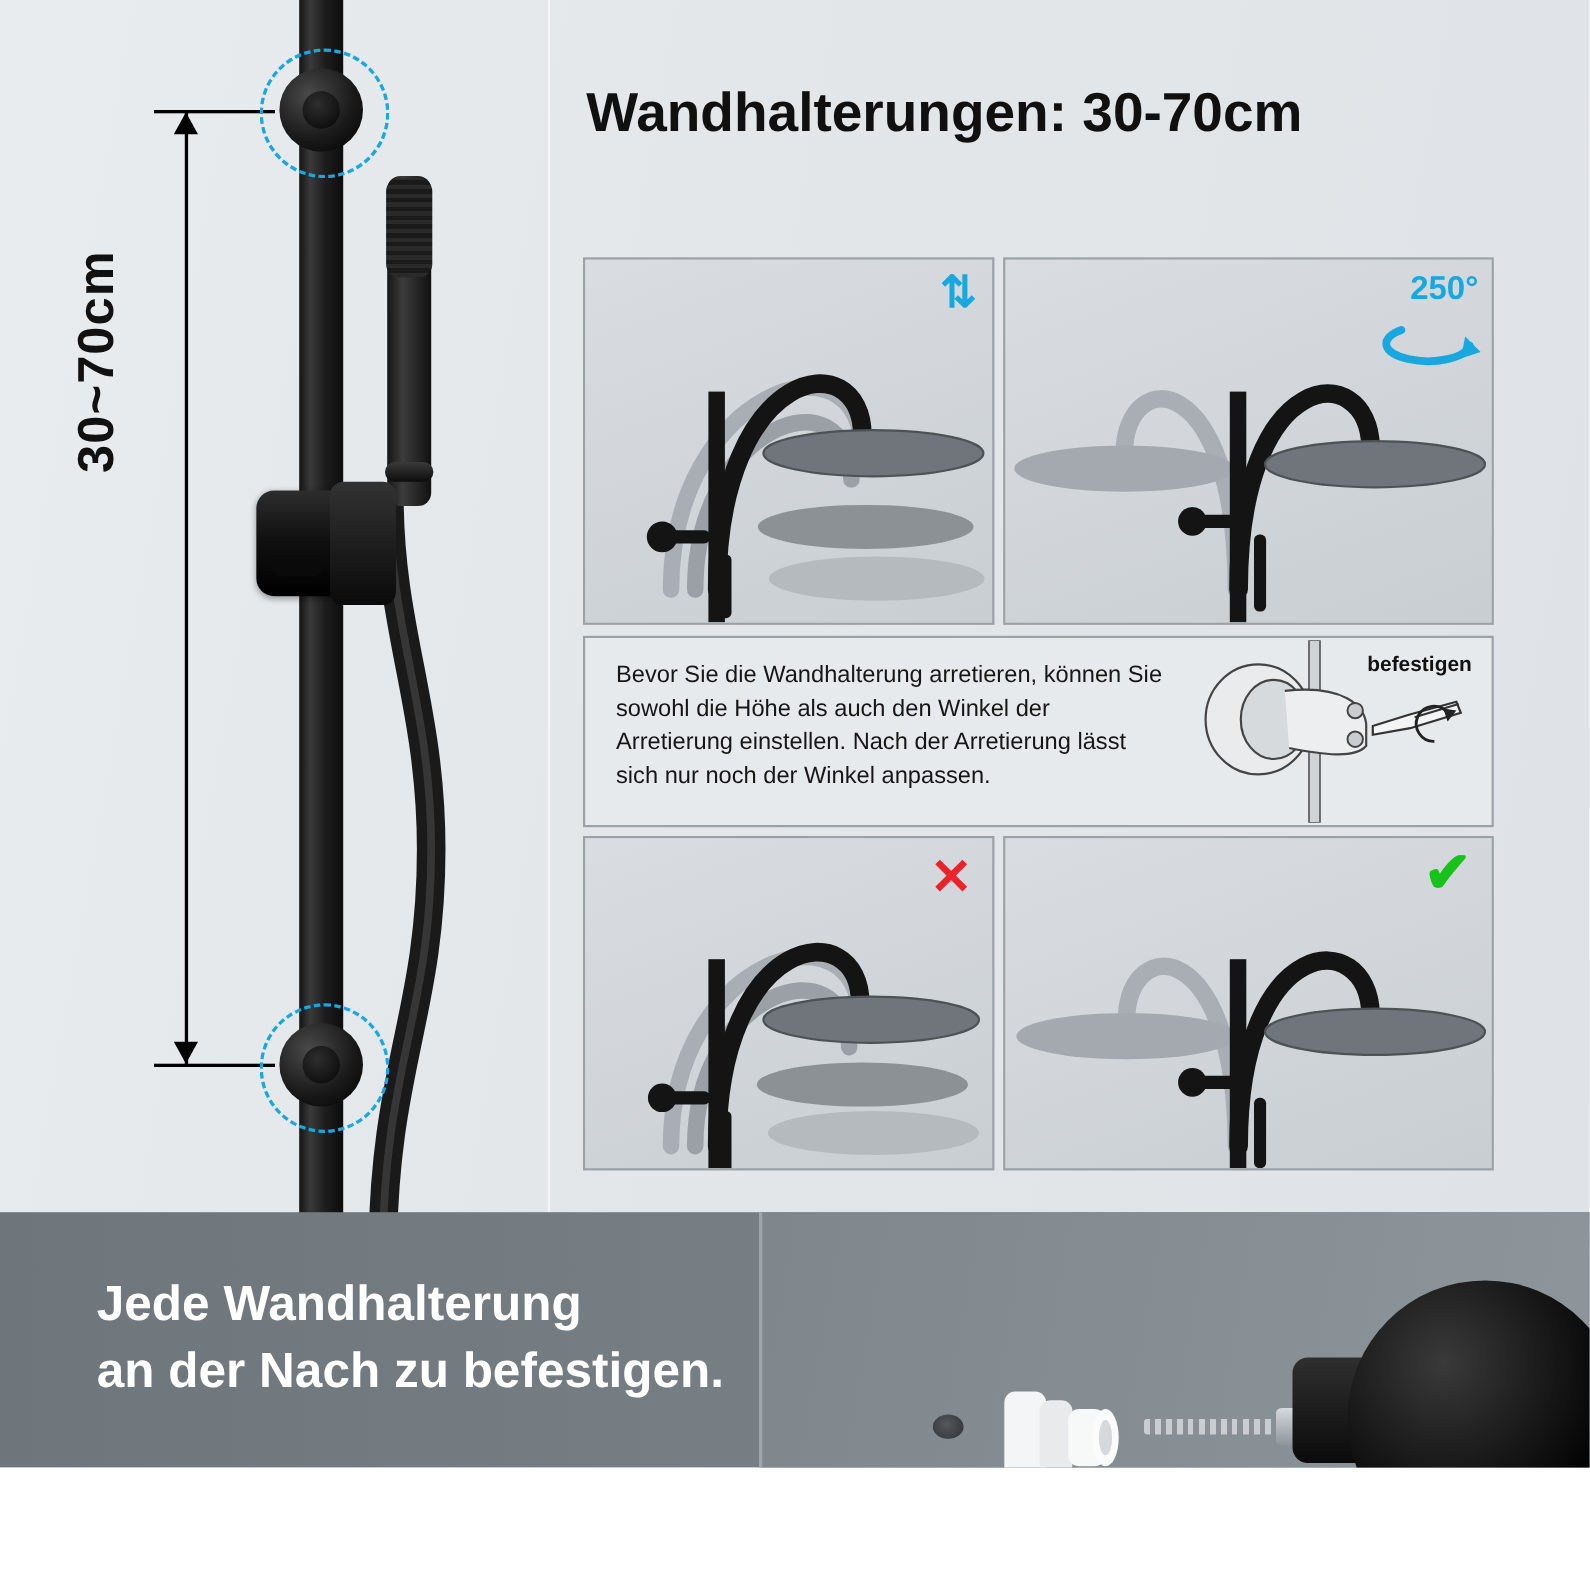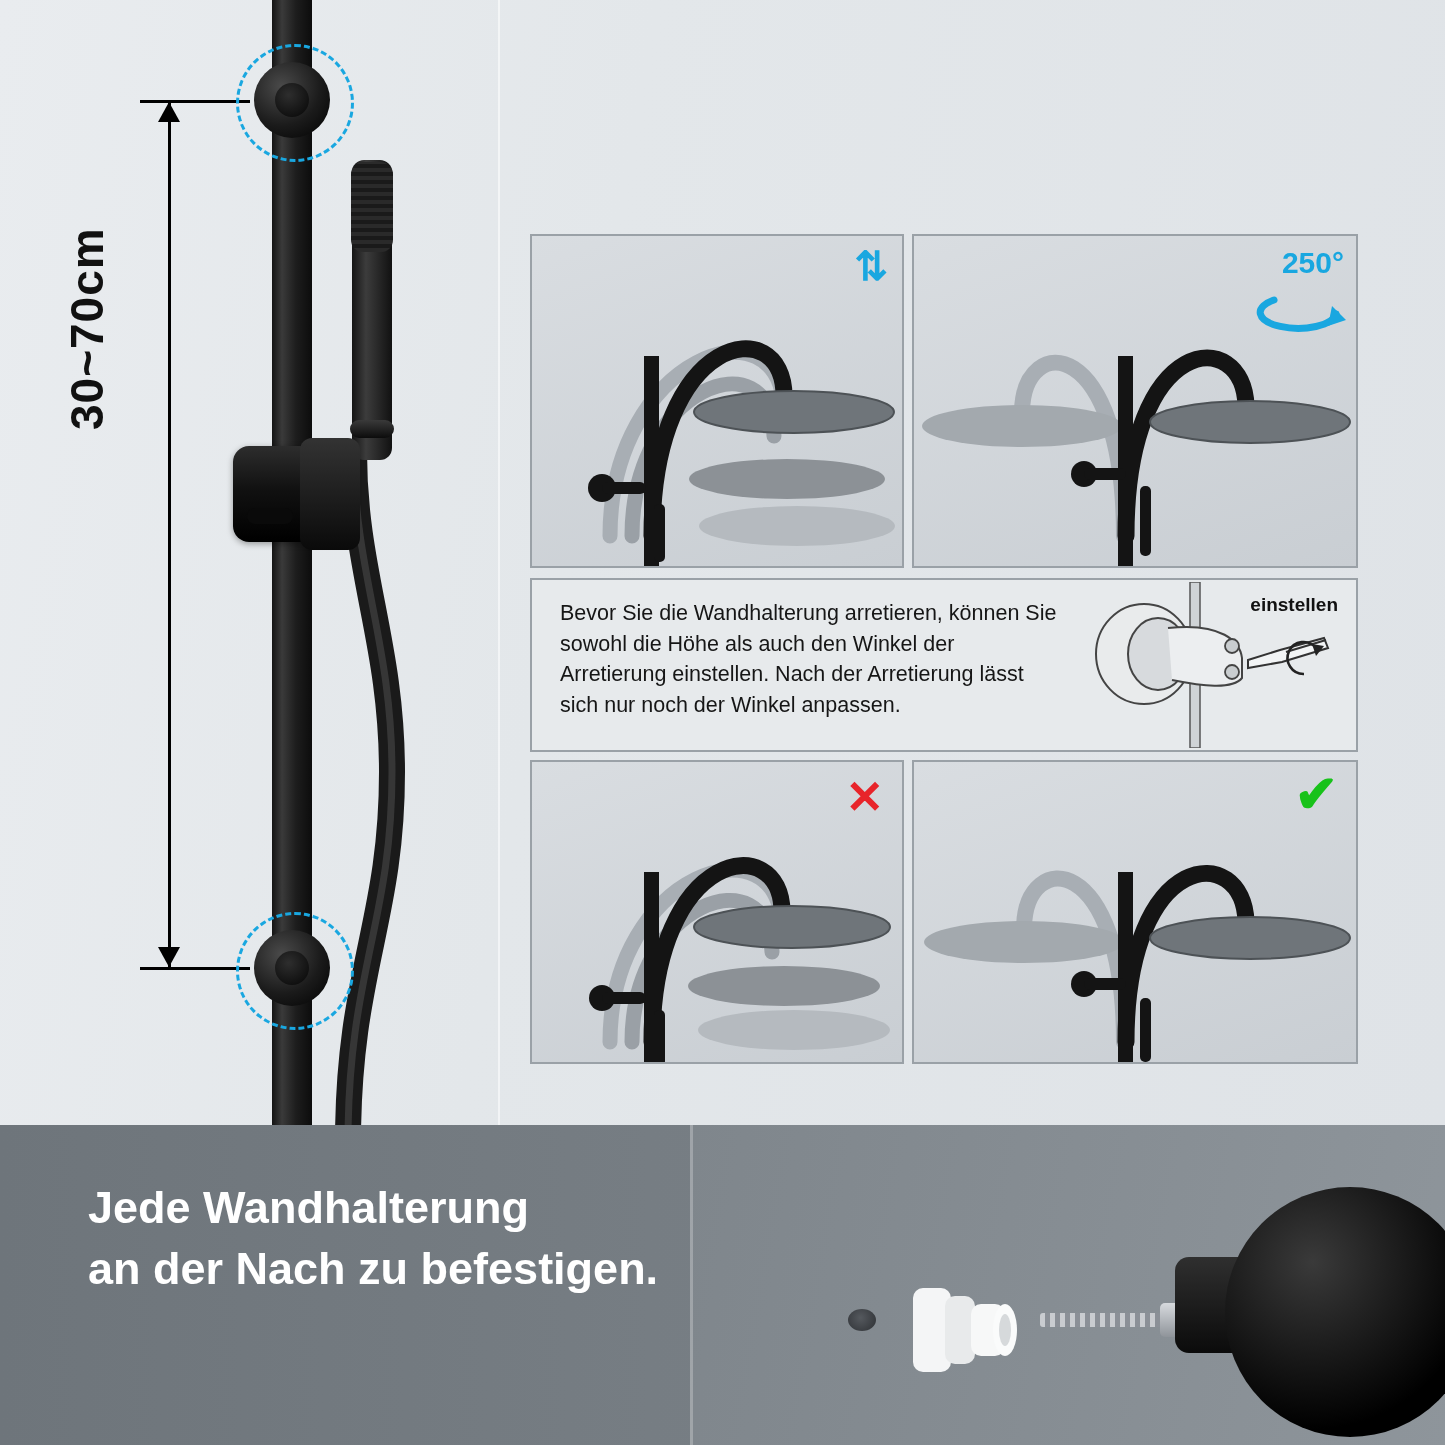--- a/index.html
+++ b/index.html
@@ -143,21 +143,21 @@
     position:absolute;right:12px;top:10px;font-size:30px;font-weight:bold;color:#19a7e0;
   }
   .badge-updown{
     position:absolute;right:14px;top:10px;color:#19a7e0;font-size:40px;font-weight:bold;line-height:1;
   }
   .mark-x{position:absolute;right:18px;top:12px;color:#e8242a;font-size:46px;font-weight:bold;line-height:1;}
   .mark-v{position:absolute;right:18px;top:6px;color:#18c21a;font-size:52px;font-weight:bold;line-height:1;}
 
   
   #bottom{
-    position:absolute;left:0;top:1125px;width:1445px;height:320px;
+    position:absolute;left:0;top:1102px;width:1445px;height:232px;
     background:linear-gradient(90deg,#6e757b 0%,#767d83 45%,#7d848a 100%);
     overflow:hidden;
   }
   #bottom-door{
     position:absolute;left:690px;top:0;width:755px;height:320px;
     background:linear-gradient(100deg,#7f868c 0%,#878e94 55%,#8e959b 100%);
   }
   #bottom-text{
     position:absolute;left:88px;top:52px;width:820px;
     color:#ffffff;font-size:45px;line-height:1.36;font-weight:bold;
@@ -233,20 +233,21 @@
     </div>
     <div class="dashed-ring top"></div>
 
     <div class="bracket bottom">
       <div class="bracket-inner"></div>
     </div>
     <div class="dashed-ring bottom"></div>
   </div>
 
   <div id="headline">
+    <div>Wandhalterungen: 30-70cm</div>
   </div>
 
   <div class="panel" id="p1">
     <div class="panel-inner-bg"></div>
     <svg width="370" height="330" viewBox="0 0 370 330" style="position:absolute;left:0;top:0;">
 
       <path d="M78 300 C 78 120, 250 60, 252 175" stroke="#a8aeb4" stroke-width="15" fill="none" stroke-linecap="round"></path>
       <ellipse cx="265" cy="290" rx="98" ry="20" fill="#b5babf"></ellipse>
       <path d="M100 300 C 100 150, 240 100, 242 200" stroke="#9aa0a6" stroke-width="15" fill="none" stroke-linecap="round"></path>
       <ellipse cx="255" cy="243" rx="98" ry="20" fill="#8c9196"></ellipse>
@@ -297,21 +298,21 @@
       <path d="M96 46 C 150 40, 168 60, 170 76 L 170 96 C 160 108, 130 104, 100 98" fill="#eceef0" stroke="#444" stroke-width="2"></path>
       <circle cx="160" cy="64" r="7" fill="#c9cdd0" stroke="#444" stroke-width="1.8"></circle>
       <circle cx="160" cy="90" r="7" fill="#c9cdd0" stroke="#444" stroke-width="1.8"></circle>
 
       <path d="M176 78 L 208 68 L 252 56 L 256 66 L 210 80 L 176 86 Z" fill="#f2f4f5" stroke="#333" stroke-width="2"></path>
       <line x1="214" y1="70" x2="254" y2="58" stroke="#333" stroke-width="2"></line>
 
       <path d="M232 92 a 16 16 0 1 1 12 -26" stroke="#222" stroke-width="2.6" fill="none"></path>
       <polygon points="240,62 252,64 244,74" fill="#222"></polygon>
     </svg>
-    <div id="arretieren-label">einstellen</div>
+    <div id="arretieren-label">befestigen</div>
   </div>
 
   <div class="panel" id="p3">
     <div class="panel-inner-bg"></div>
     <svg width="370" height="300" viewBox="0 0 370 300" style="position:absolute;left:0;top:0;">
       <path d="M78 280 C 78 110, 248 55, 250 165" stroke="#a8aeb4" stroke-width="15" fill="none" stroke-linecap="round"></path>
       <ellipse cx="262" cy="268" rx="96" ry="20" fill="#b5babf"></ellipse>
       <path d="M100 280 C 100 140, 238 92, 240 190" stroke="#9aa0a6" stroke-width="15" fill="none" stroke-linecap="round"></path>
       <ellipse cx="252" cy="224" rx="96" ry="20" fill="#8c9196"></ellipse>
       <path d="M120 280 C 120 85, 250 68, 250 150" stroke="#141414" stroke-width="17" fill="none" stroke-linecap="round"></path>

